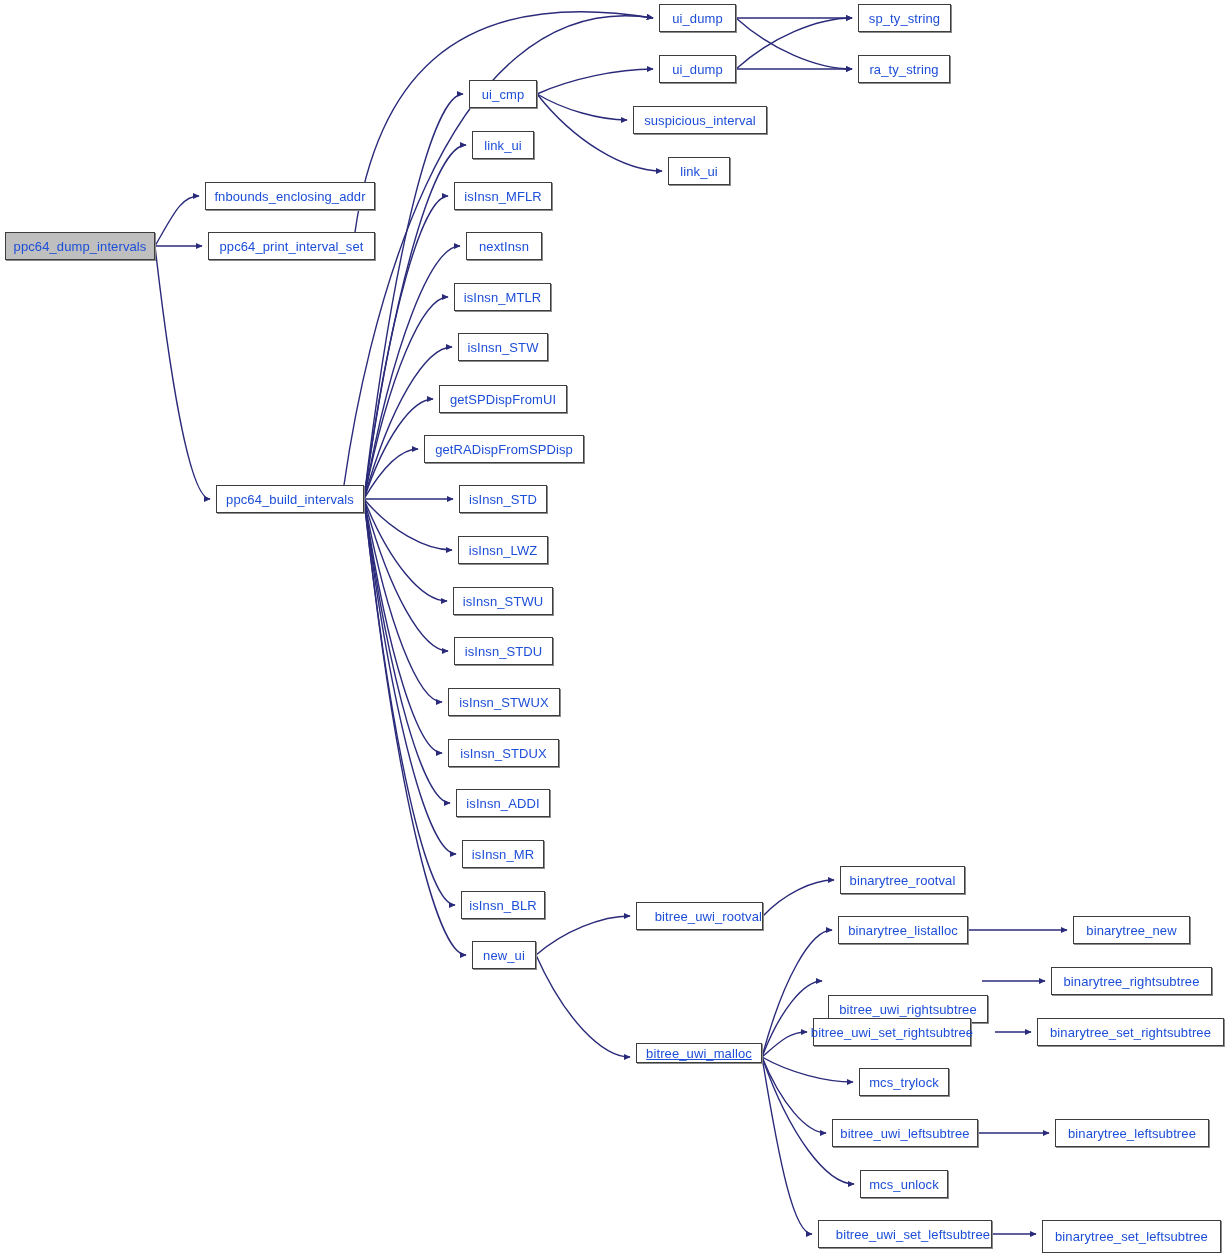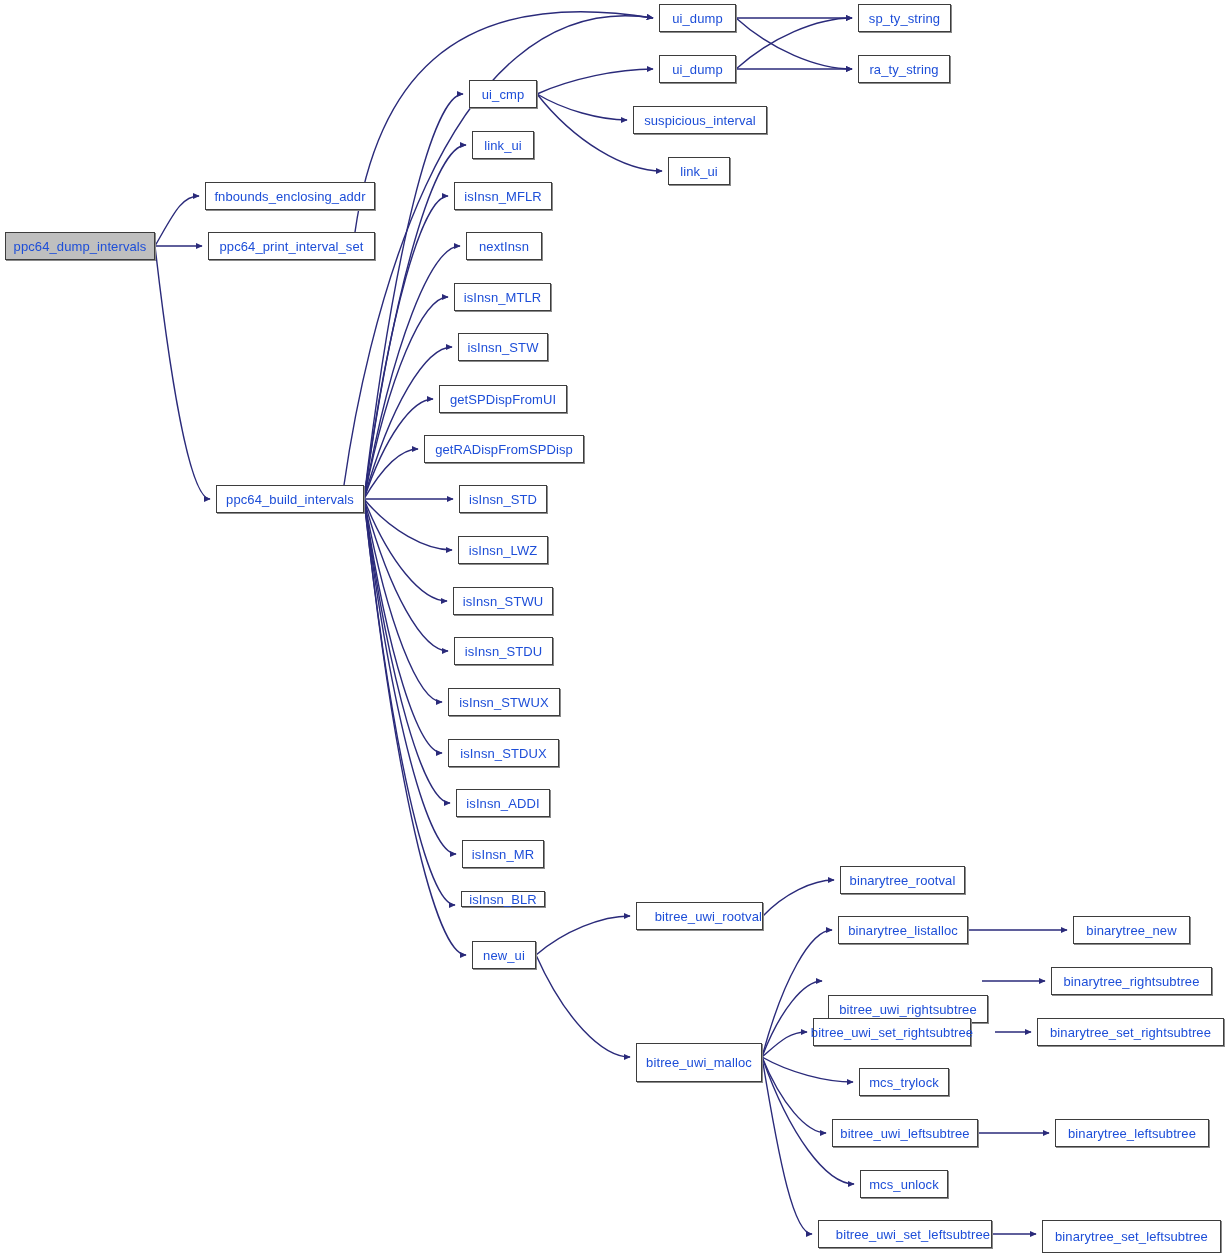--- a/index.html
+++ b/index.html
@@ -170,30 +170,30 @@
       </div>
       <div class="node" style="left: 448px; top: 739px; width: 111px; height: 28px;">
         <span>isInsn_STDUX</span>
       </div>
       <div class="node" style="left: 456px; top: 789px; width: 94px; height: 28px;">
         <span>isInsn_ADDI</span>
       </div>
       <div class="node" style="left: 462px; top: 840px; width: 82px; height: 28px;">
         <span>isInsn_MR</span>
       </div>
-      <div class="node" style="left: 461px; top: 891px; width: 84px; height: 16px;">
+      <div class="node" style="left: 461px; top: 891px; width: 84px; height: 28px;">
         <span>isInsn_BLR</span>
       </div>
       <div class="node" style="left: 472px; top: 941px; width: 64px; height: 28px;">
         <span>new_ui</span>
       </div>
       <div class="node" style="left: 636px; top: 902px; width: 127px; height: 28px; justify-content: flex-end;">
         <span>bitree_uwi_rootval</span>
       </div>
-      <div class="node" style="left: 636px; top: 1043px; width: 126px; height: 39px;">
+      <div class="node" style="left: 636px; top: 1043px; width: 126px; height: 20px; text-decoration: underline;">
         <span>bitree_uwi_malloc</span>
       </div>
       <div class="node" style="left: 840px; top: 866px; width: 125px; height: 28px;">
         <span>binarytree_rootval</span>
       </div>
       <div class="node" style="left: 838px; top: 916px; width: 130px; height: 28px;">
         <span>binarytree_listalloc</span>
       </div>
       <div class="node" style="left: 1073px; top: 916px; width: 117px; height: 28px;">
         <span>binarytree_new</span>

